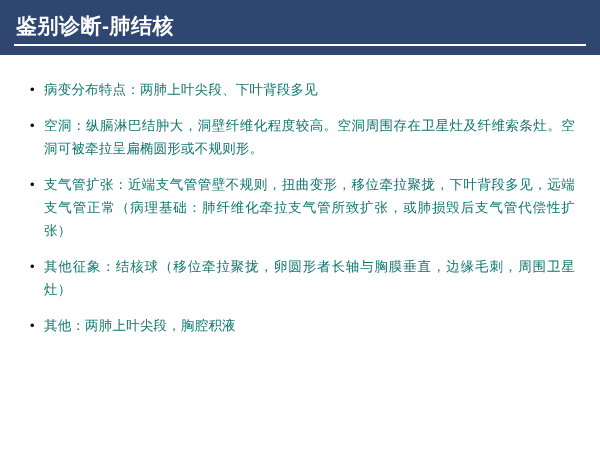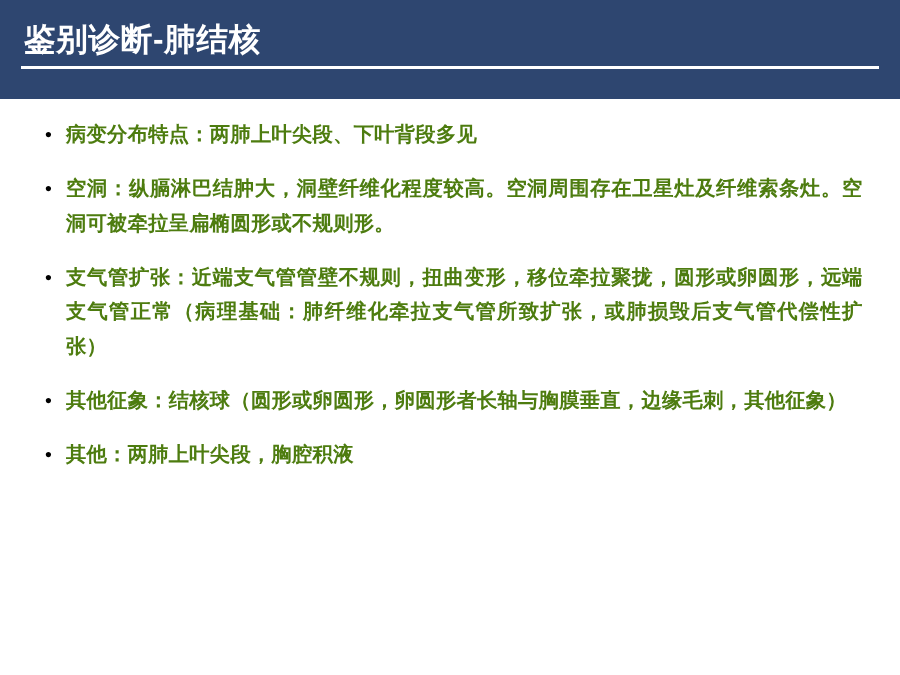--- a/index.html
+++ b/index.html
@@ -18,21 +18,21 @@
     width: 600px;
     height: 450px;
     background: #ffffff;
     box-sizing: border-box;
   }
   .title-bar {
     position: absolute;
     left: 0;
     top: 0;
     width: 600px;
-    height: 66px;
+    height: 55px;
     background: #2e4670;
     text-decoration: underline;
   }
   .title-text {
     position: absolute;
     left: 16px;
     top: 12px;
     font-size: 21px;
     font-weight: bold;
     color: #ffffff;
@@ -63,24 +63,23 @@
     width: 14px;
     font-size: 13px;
     line-height: 23px;
     color: #000000;
     text-align: left;
   }
   .bullet-text {
     flex: 1 1 auto;
     font-size: 13.5px;
     line-height: 23px;
-    color: #4d7c0f;
+    color: #0f766e;
     text-align: justify;
     letter-spacing: 0.2px;
-    font-weight: bold;
   }
 </style>
 </head>
 <body>
 
 <div class="slide">
 
   <div class="title-bar">
     <div class="title-text">鉴别诊断-肺结核</div>
     <div class="title-underline"></div>
@@ -93,26 +92,26 @@
       <span class="bullet-text">病变分布特点：两肺上叶尖段、下叶背段多见</span>
     </div>
 
     <div class="bullet-item">
       <span class="bullet-dot">•</span>
       <span class="bullet-text">空洞：纵膈淋巴结肿大，洞壁纤维化程度较高。空洞周围存在卫星灶及纤维索条灶。空洞可被牵拉呈扁椭圆形或不规则形。</span>
     </div>
 
     <div class="bullet-item">
       <span class="bullet-dot">•</span>
-      <span class="bullet-text">支气管扩张：近端支气管管壁不规则，扭曲变形，移位牵拉聚拢，圆形或卵圆形，远端支气管正常（病理基础：肺纤维化牵拉支气管所致扩张，或肺损毁后支气管代偿性扩张）</span>
+      <span class="bullet-text">支气管扩张：近端支气管管壁不规则，扭曲变形，移位牵拉聚拢，下叶背段多见，远端支气管正常（病理基础：肺纤维化牵拉支气管所致扩张，或肺损毁后支气管代偿性扩张）</span>
     </div>
 
     <div class="bullet-item">
       <span class="bullet-dot">•</span>
-      <span class="bullet-text">其他征象：结核球（圆形或卵圆形，卵圆形者长轴与胸膜垂直，边缘毛刺，其他征象）</span>
+      <span class="bullet-text">其他征象：结核球（移位牵拉聚拢，卵圆形者长轴与胸膜垂直，边缘毛刺，周围卫星灶）</span>
     </div>
 
     <div class="bullet-item">
       <span class="bullet-dot">•</span>
       <span class="bullet-text">其他：两肺上叶尖段，胸腔积液</span>
     </div>
 
   </div>
 </div>
 

